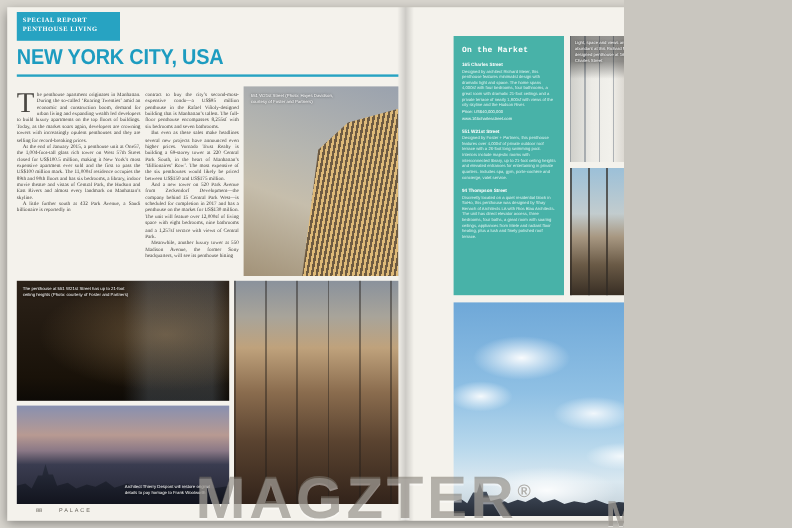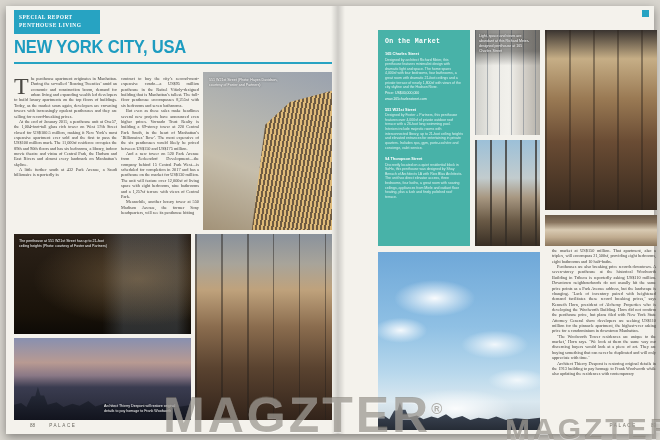--- a/index.html
+++ b/index.html
@@ -1,16 +1,16 @@
 <!DOCTYPE html>
 <html><head>
 <meta charset="utf-8">
 <style>
   html,body{margin:0;padding:0;background:#c9c6bf;}
-  .stage{position:relative;width:660px;height:440px;background:#d8d5ce;overflow:hidden;
+  .stage{position:relative;width:520px;height:440px;background:#d8d5ce;overflow:hidden;
          font-family:"Liberation Sans",sans-serif;}
   .spread{position:absolute;left:6px;top:6px;width:648px;height:428px;background:#f4f2ec;
           box-shadow:0 3px 9px rgba(0,0,0,.4);}
   .gutter{position:absolute;left:331px;top:6px;width:14px;height:428px;
           background:linear-gradient(90deg,rgba(0,0,0,0) 0%,rgba(0,0,0,.16) 50%,rgba(0,0,0,0) 100%);}
   .folio-mark{position:absolute;left:642px;top:10px;width:7px;height:7px;background:#27a3c2;}
 
   
   .badge{position:absolute;left:14px;top:10px;width:86px;box-sizing:border-box;background:#27a3c2;
          color:#fff;font-family:"Liberation Serif",serif;font-weight:bold;font-size:5.4px;

